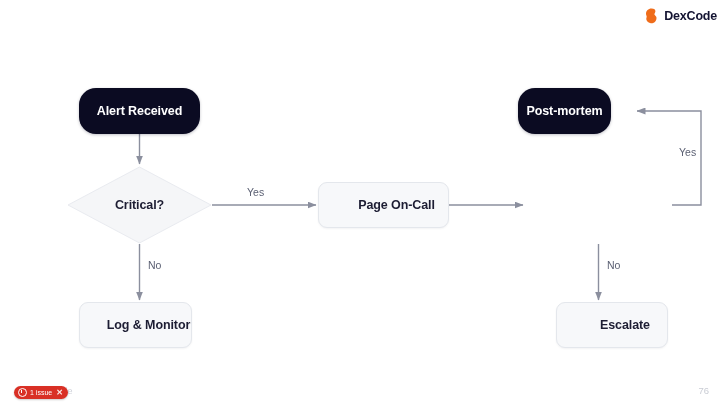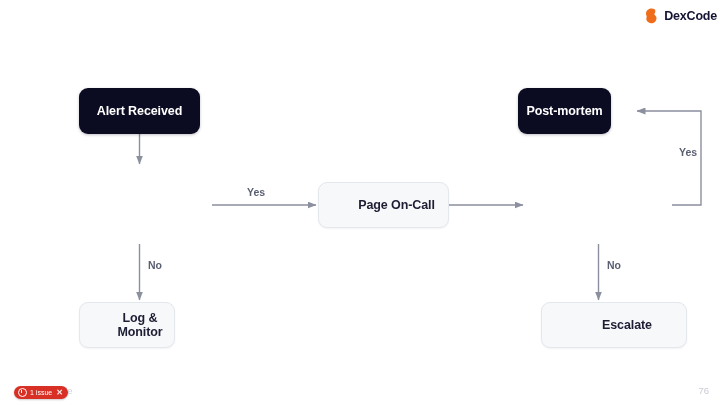--- a/index.html
+++ b/index.html
@@ -75,21 +75,21 @@
   .node {
     position: absolute;
     box-sizing: border-box;
     display: flex;
     align-items: center;
     justify-content: center;
     text-align: center;
   }
   .node-dark {
     background: #0b0b22;
-    border-radius: 9px;
+    border-radius: 17px;
     color: #ffffff;
     font-size: 12.5px;
     font-weight: bold;
     letter-spacing: -0.1px;
     box-shadow: 0 1px 3px rgba(10,10,35,0.25);
   }
   .node-light {
     background: #f7f8fa;
     border: 1px solid #e4e7ec;
     border-radius: 9px;
@@ -115,21 +115,21 @@
     color: #1d1d33;
     font-size: 12.5px;
     font-weight: bold;
     letter-spacing: -0.1px;
   }
 
   
   .edge-label {
     position: absolute;
     font-size: 10.5px;
-    font-weight: bold;
+    font-weight: normal;
     color: #5a5f72;
     letter-spacing: 0px;
     white-space: nowrap;
   }
 
   
   .footer-brand {
     position: absolute;
     left: 24px;
     bottom: 9px;
@@ -223,35 +223,41 @@
 
       <path d="M663,205 L692,205 L692,111 L628,111" fill="none" stroke="#8b8f9e" stroke-width="1.4" marker-end="url(#arrowhead)"></path>
 
       <line x1="589.5" y1="244" x2="589.5" y2="300" stroke="#8b8f9e" stroke-width="1.4" marker-end="url(#arrowhead)"></line>
     </svg>
 
     <div class="node node-dark" style="left:70px; top:88px; width:121px; height:46px;">
       <span>Alert Received</span>
     </div>
 
+    <div class="node node-decision" style="left:58px; top:166px; width:145px; height:78px;">
+      <svg class="diamond-svg" width="145" height="78" viewBox="0 0 145 78" xmlns="http://www.w3.org/2000/svg">
+        <polygon points="72.5,1 144,39 72.5,77 1,39" fill="#f5f6f8" stroke="#e9ebf0" stroke-width="1"></polygon>
+      </svg>
+      <span class="decision-label">Critical?</span>
+    </div>
 
     <div class="node node-light" style="left:309px; top:182px; width:131px; height:46px;">
       <span>Page On-Call</span>
     </div>
 
-    <div class="node node-light" style="left:70px; top:302px; width:96px; height:46px;">
+    <div class="node node-light" style="left:70px; top:302px; width:113px; height:46px;">
       <span>Log &amp; Monitor</span>
     </div>
 
 
     <div class="node node-dark" style="left:509px; top:88px; width:93px; height:46px;">
       <span>Post-mortem</span>
     </div>
 
-    <div class="node node-light" style="left:532px; top:302px; width:146px; height:46px;">
+    <div class="node node-light" style="left:547px; top:302px; width:112px; height:46px;">
       <span>Escalate</span>
     </div>
 
     <div class="edge-label" style="left:238px; top:186px;">Yes</div>
 
     <div class="edge-label" style="left:139px; top:259px;">No</div>
 
     <div class="edge-label" style="left:670px; top:146px;">Yes</div>
 
     <div class="edge-label" style="left:598px; top:259px;">No</div>

